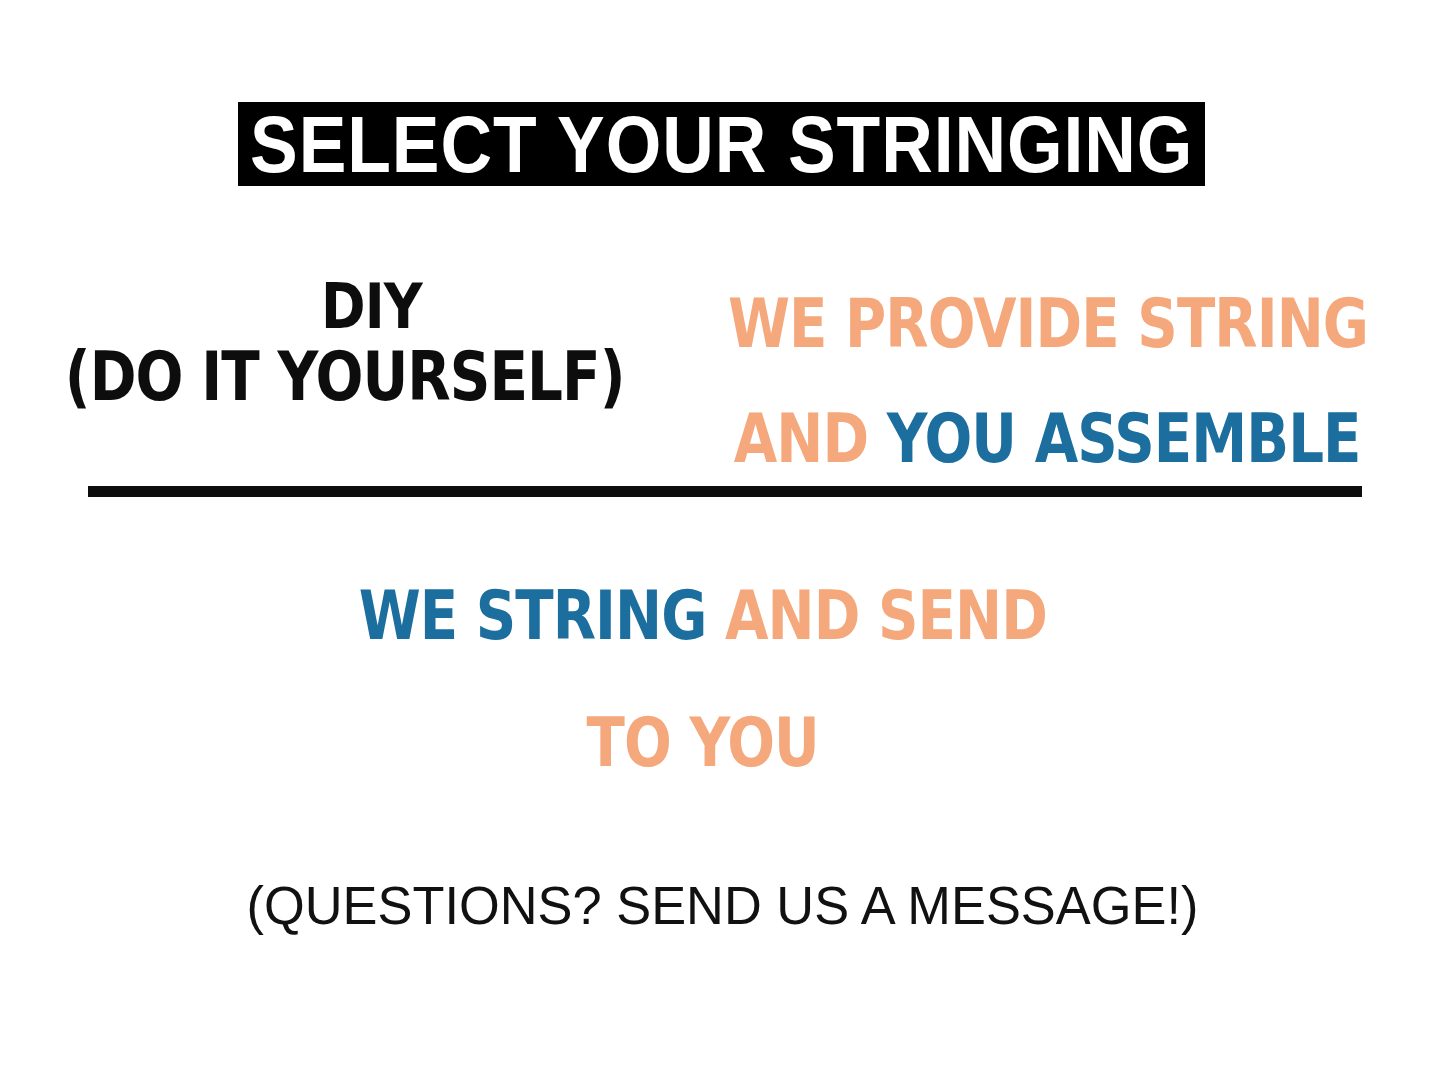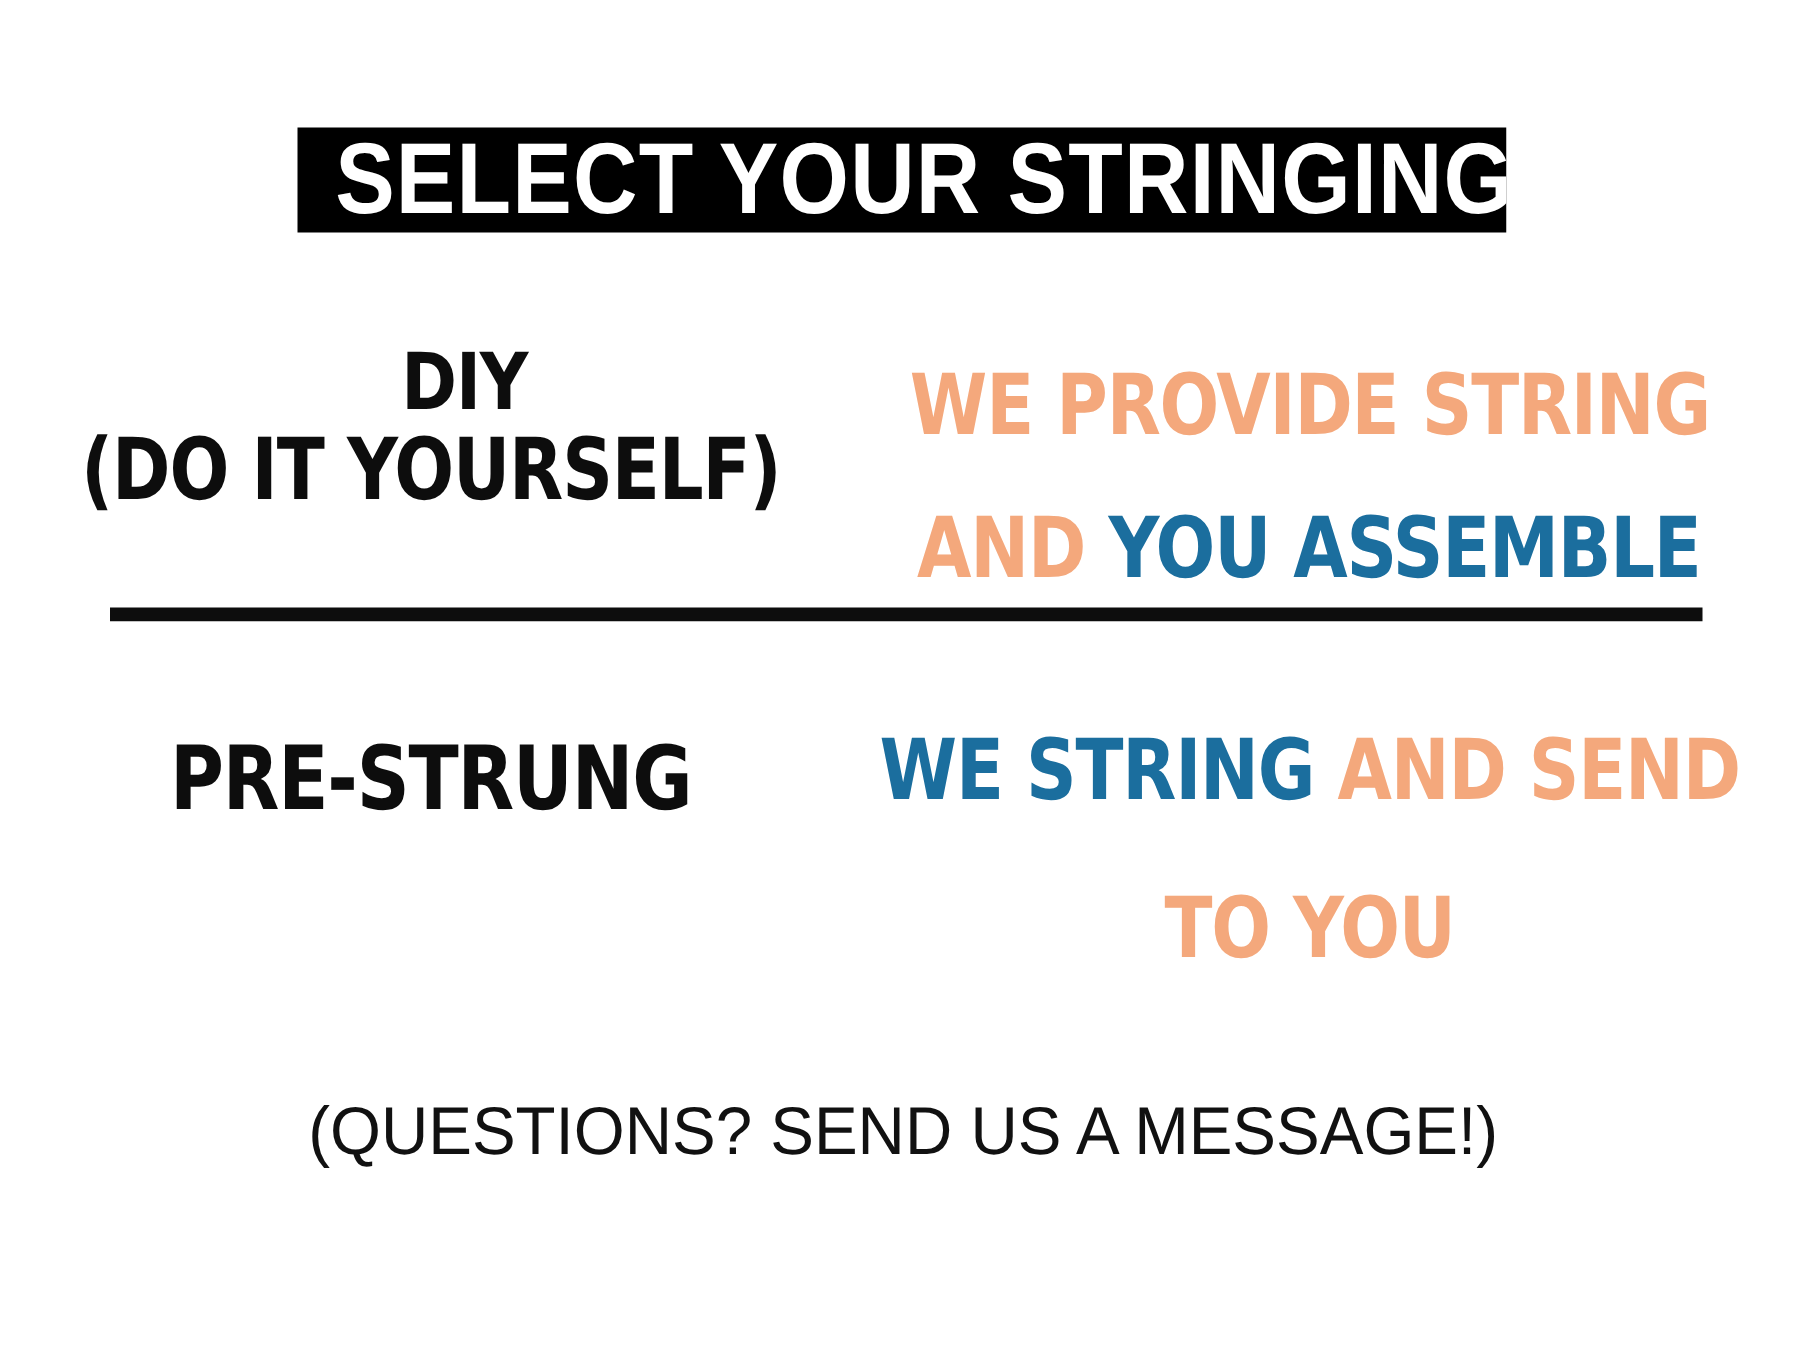--- a/index.html
+++ b/index.html
@@ -20,20 +20,21 @@
   
   #title-banner {
     position: absolute;
     left: 238px;
     top: 102px;
     width: 967px;
     height: 84px;
     background: #000000;
     display: flex;
     align-items: center;
+    justify-content: center;
     overflow: hidden;
   }
 
   #title-text {
     color: #ffffff;
     font-family: "Liberation Sans Narrow", "Liberation Sans", sans-serif;
     font-weight: 700;
     font-size: 76px;
     line-height: 1;
     letter-spacing: 1px;
@@ -172,23 +173,20 @@
       </span>
       <span class="desc-line" id="diy-desc-line2">
         <span style="color: rgb(244, 168, 124);">AND </span><span style="color: rgb(27, 110, 158);">YOU ASSEMBLE</span>
       </span>
     </div>
   </div>
 
   <div id="divider" style="background: rgb(13, 13, 13); height: 11px;"></div>
 
   <div class="option-row" id="option-row-prestrung">
-    <div class="option-left">
-      <span class="marker" id="prestrung-label" style="color: rgb(13, 13, 13);">PRE-STRUNG</span>
-    </div>
     <div class="option-right">
       <span class="desc-line" id="prestrung-desc-line1">
         <span style="color: rgb(27, 110, 158);">WE STRING </span><span style="color: rgb(244, 168, 124);">AND SEND</span>
       </span>
       <span class="desc-line" id="prestrung-desc-line2">
         <span style="color: rgb(244, 168, 124);">TO YOU</span>
       </span>
     </div>
   </div>
 

